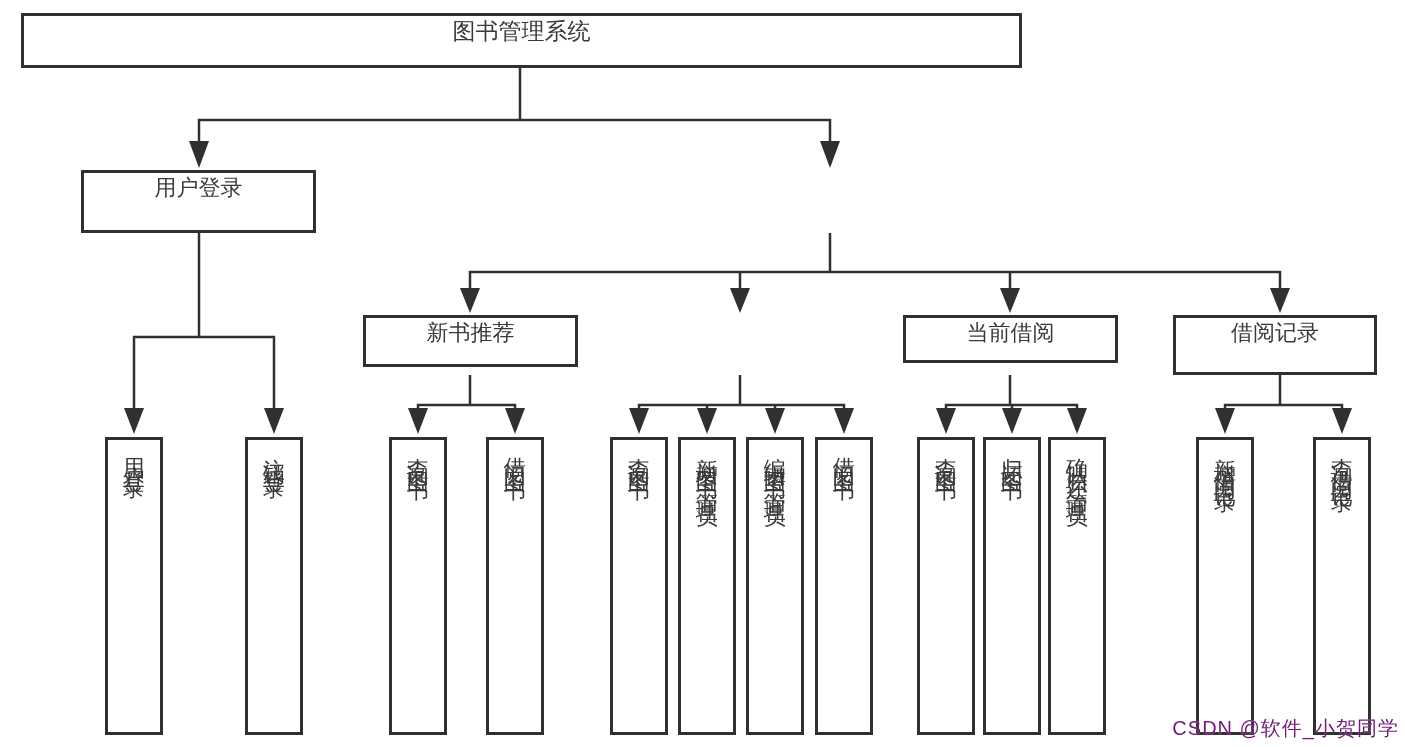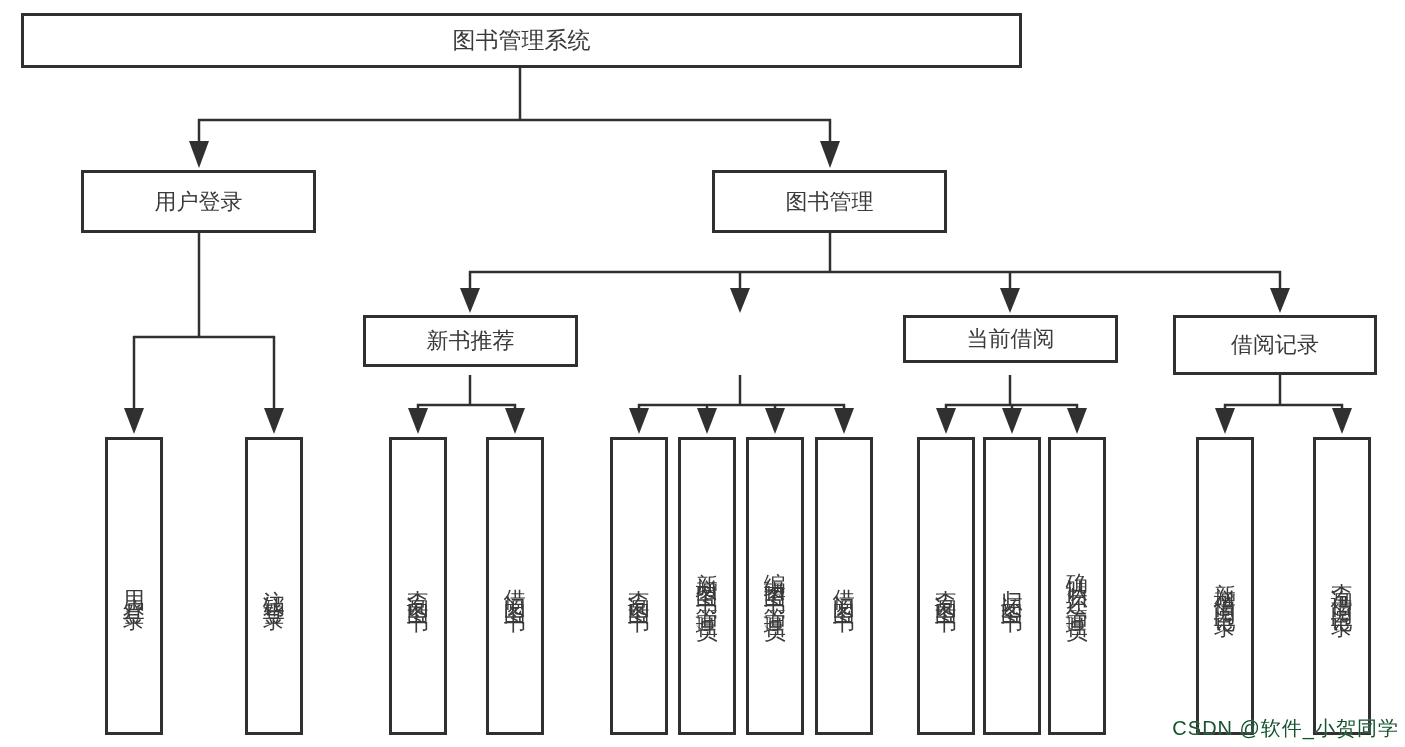--- a/index.html
+++ b/index.html
@@ -9,34 +9,34 @@
     background:#ffffff;
     font-family:"Liberation Sans",sans-serif;
     overflow:hidden;
   }
   .wires{position:absolute;left:0;top:0;}
   .wires line{stroke:#303030;stroke-width:2.5;}
   .wires polygon{fill:#303030;stroke:none;}
   .node{
     position:absolute;box-sizing:border-box;
     border:3px solid #303030;background:#ffffff;
-    display:flex;align-items:center;justify-content:center;
+    display:flex;justify-content:center;
     color:#3a3a3a;font-size:22px;
   }
   .node.title{font-size:23px;}
   .node .vtxt{
     writing-mode:vertical-rl;
     text-orientation:mixed;
     letter-spacing:7px;
     line-height:1.25;
     white-space:nowrap;
   }
   .watermark{
     position:absolute;right:6px;bottom:5px;
-    color:#14532d;font-size:20px;letter-spacing:1px;
+    color:#701a75;font-size:20px;letter-spacing:1px;
     z-index:5;text-shadow:0 0 1px rgba(255,255,255,.6);
   }
 </style>
 </head>
 <body>
 
 <div class="diagram">
 
   <svg class="wires" width="1405" height="747" viewBox="0 0 1405 747">
 
@@ -114,23 +114,20 @@
     </g>
   </svg>
 
   <div class="node title" style="left:21px;top:13px;width:1001px;height:55px">
     <span>图书管理系统</span>
   </div>
 
   <div class="node" style="left:81px;top:170px;width:235px;height:63px">
     <span>用户登录</span>
   </div>
-  <div class="node" style="left:712px;top:170px;width:235px;height:63px">
-    <span>图书管理</span>
-  </div>
 
   <div class="node" style="left:363px;top:315px;width:215px;height:52px">
     <span>新书推荐</span>
   </div>
   <div class="node" style="left:903px;top:315px;width:215px;height:48px">
     <span>当前借阅</span>
   </div>
   <div class="node" style="left:1173px;top:315px;width:204px;height:60px">
     <span>借阅记录</span>
   </div>

